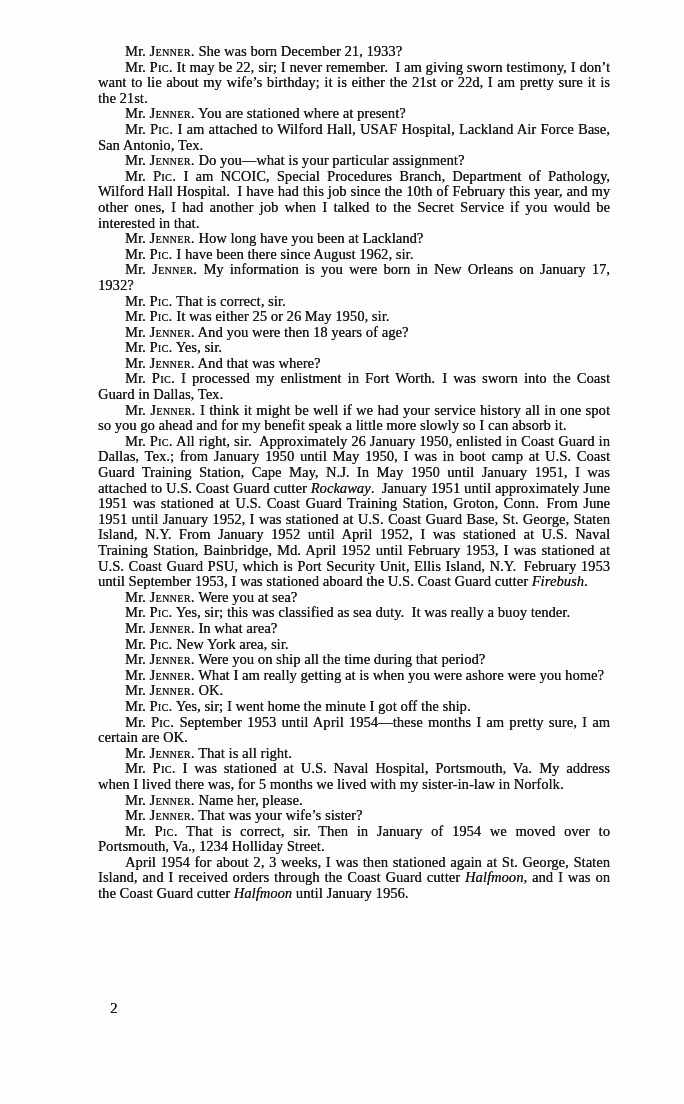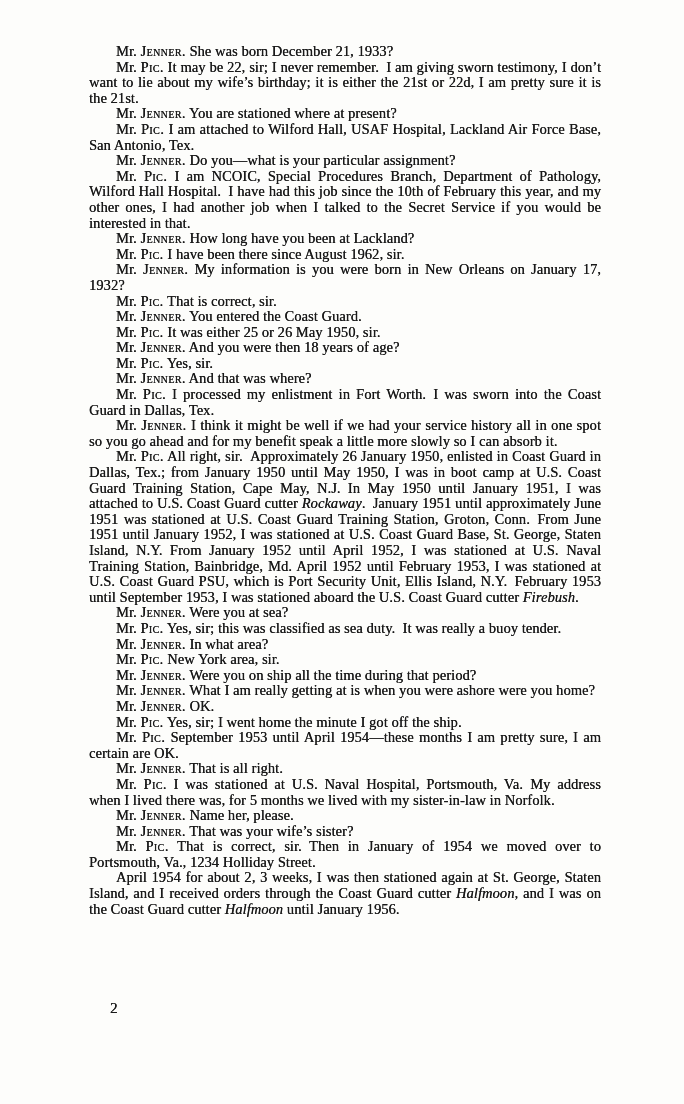--- a/index.html
+++ b/index.html
@@ -14,21 +14,21 @@
     overflow: hidden;
     font-family: "Liberation Serif", "DejaVu Serif", serif;
     color: #1a1a1a;
   }
   .page {
     position: absolute;
     inset: 0;
   }
   .page-text {
     position: absolute;
-    left: 89px;
+    left: 98px;
     top: 44px;
     width: 512px;
   }
   .para {
     margin: 0;
     text-indent: 27px;
     font-size: 14.4px;
     line-height: 15.6px;
     text-align: justify;
     letter-spacing: 0.1px;
@@ -57,21 +57,20 @@
       <p class="para"><span>Mr. </span><span class="sc">Jenner.</span><span> She was born December 21, 1933?</span></p>
       <p class="para"><span>Mr. </span><span class="sc">Pic.</span><span> It may be 22, sir; I never remember. I am giving sworn testimony, I don’t want to lie about my wife’s birthday; it is either the 21st or 22d, I am pretty sure it is the 21st.</span></p>
       <p class="para"><span>Mr. </span><span class="sc">Jenner.</span><span> You are stationed where at present?</span></p>
       <p class="para"><span>Mr. </span><span class="sc">Pic.</span><span> I am attached to Wilford Hall, USAF Hospital, Lackland Air Force Base, San Antonio, Tex.</span></p>
       <p class="para"><span>Mr. </span><span class="sc">Jenner.</span><span> Do you—what is your particular assignment?</span></p>
       <p class="para"><span>Mr. </span><span class="sc">Pic.</span><span> I am NCOIC, Special Procedures Branch, Department of Pathology, Wilford Hall Hospital. I have had this job since the 10th of February this year, and my other ones, I had another job when I talked to the Secret Service if you would be interested in that.</span></p>
       <p class="para"><span>Mr. </span><span class="sc">Jenner.</span><span> How long have you been at Lackland?</span></p>
       <p class="para"><span>Mr. </span><span class="sc">Pic.</span><span> I have been there since August 1962, sir.</span></p>
       <p class="para"><span>Mr. </span><span class="sc">Jenner.</span><span> My information is you were born in New Orleans on January 17, 1932?</span></p>
       <p class="para"><span>Mr. </span><span class="sc">Pic.</span><span> That is correct, sir.</span></p>
-      <p class="para"><span>Mr. </span><span class="sc">Jenner.</span><span> You entered the Coast Guard.</span></p>
       <p class="para"><span>Mr. </span><span class="sc">Pic.</span><span> It was either 25 or 26 May 1950, sir.</span></p>
       <p class="para"><span>Mr. </span><span class="sc">Jenner.</span><span> And you were then 18 years of age?</span></p>
       <p class="para"><span>Mr. </span><span class="sc">Pic.</span><span> Yes, sir.</span></p>
       <p class="para"><span>Mr. </span><span class="sc">Jenner.</span><span> And that was where?</span></p>
       <p class="para"><span>Mr. </span><span class="sc">Pic.</span><span> I processed my enlistment in Fort Worth. I was sworn into the Coast Guard in Dallas, Tex.</span></p>
       <p class="para"><span>Mr. </span><span class="sc">Jenner.</span><span> I think it might be well if we had your service history all in one spot so you go ahead and for my benefit speak a little more slowly so I can absorb it.</span></p>
       <p class="para"><span>Mr. </span><span class="sc">Pic.</span><span> All right, sir. Approximately 26 January 1950, enlisted in Coast Guard in Dallas, Tex.; from January 1950 until May 1950, I was in boot camp at U.S. Coast Guard Training Station, Cape May, N.J. In May 1950 until January 1951, I was attached to U.S. Coast Guard cutter </span><span class="it">Rockaway</span><span>. January 1951 until approximately June 1951 was stationed at U.S. Coast Guard Training Station, Groton, Conn. From June 1951 until January 1952, I was stationed at U.S. Coast Guard Base, St. George, Staten Island, N.Y. From January 1952 until April 1952, I was stationed at U.S. Naval Training Station, Bainbridge, Md. April 1952 until February 1953, I was stationed at U.S. Coast Guard PSU, which is Port Security Unit, Ellis Island, N.Y. February 1953 until September 1953, I was stationed aboard the U.S. Coast Guard cutter </span><span class="it">Firebush</span><span>.</span></p>
       <p class="para"><span>Mr. </span><span class="sc">Jenner.</span><span> Were you at sea?</span></p>
       <p class="para"><span>Mr. </span><span class="sc">Pic.</span><span> Yes, sir; this was classified as sea duty. It was really a buoy tender.</span></p>
       <p class="para"><span>Mr. </span><span class="sc">Jenner.</span><span> In what area?</span></p>

